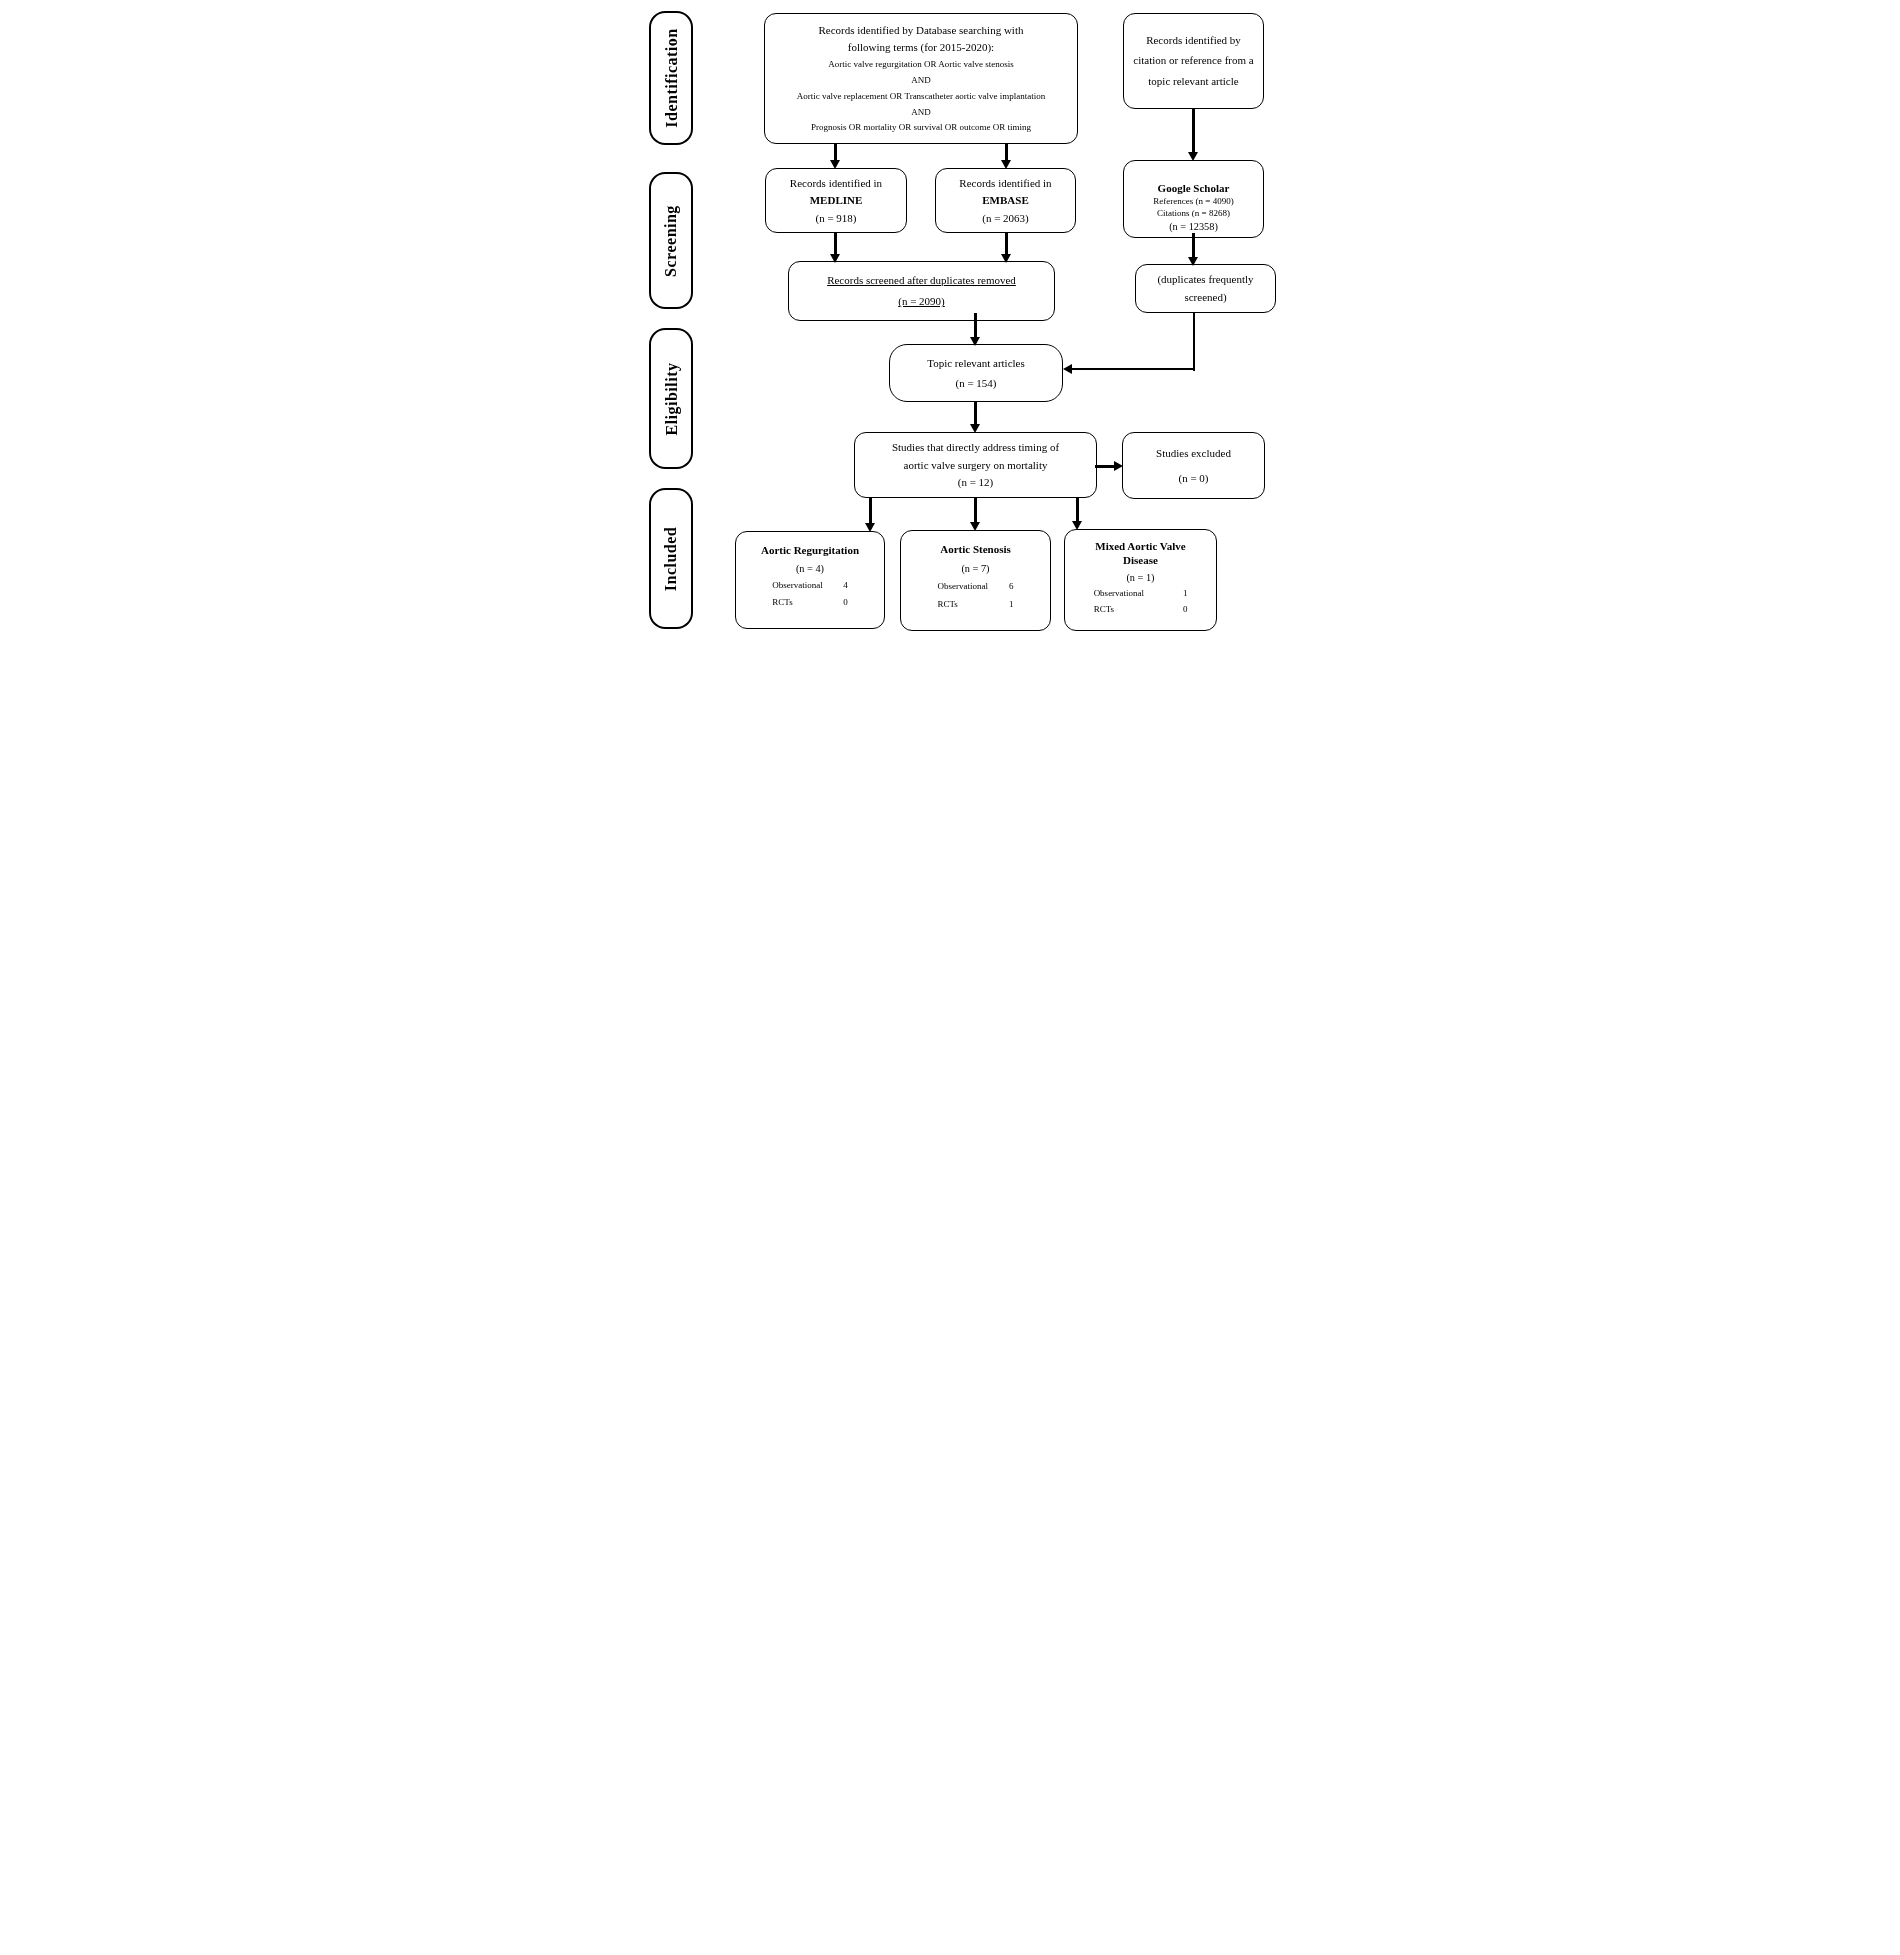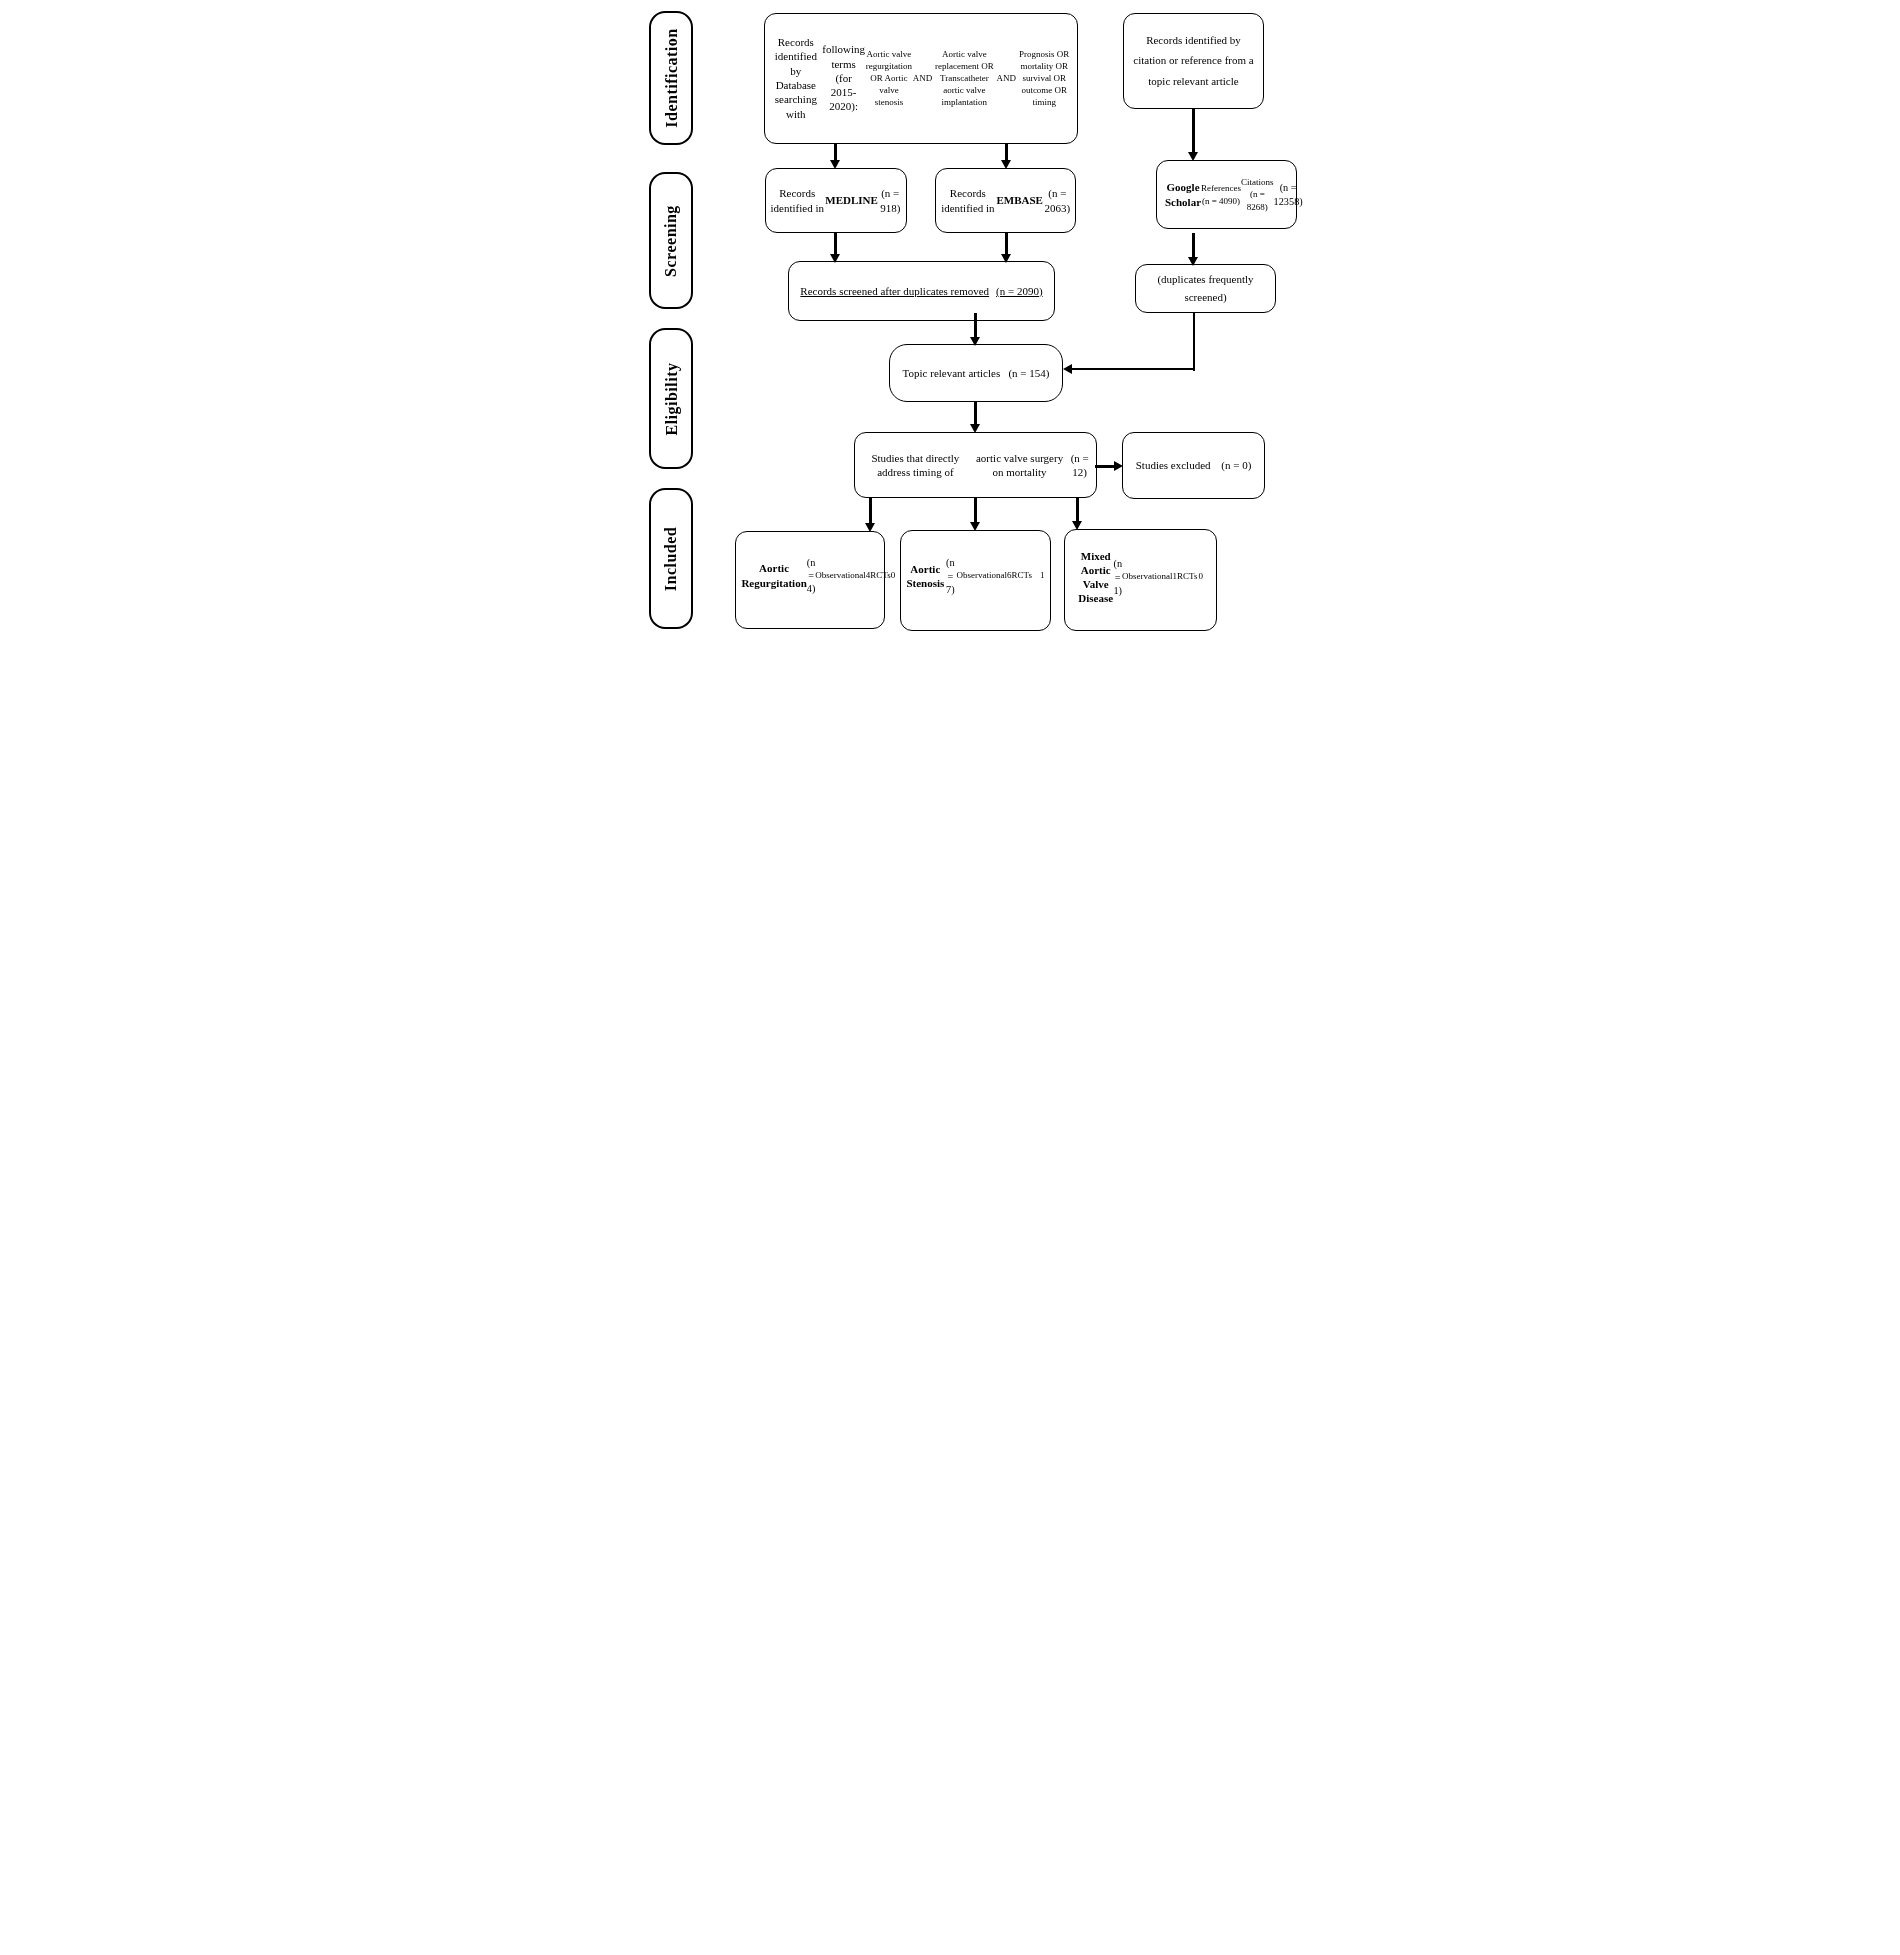--- a/index.html
+++ b/index.html
@@ -21,21 +21,21 @@
   .stage-label{
     transform:rotate(-90deg);
     white-space:nowrap;
     font-weight:bold;font-size:16px;letter-spacing:0.5px;
   }
   
   .fbox{
     position:absolute;
     border:1.6px solid #000;border-radius:12px;
     background:#fff;box-sizing:border-box;
-    display:flex;flex-direction:row;
+    display:flex;flex-direction:column;
     align-items:center;justify-content:space-evenly;
     text-align:center;
   }
   .t-lg{font-size:11px;line-height:1.3;}
   .t-md{font-size:10.3px;line-height:1.3;}
   .t-sm{font-size:9px;line-height:1.35;}
   .bold{font-weight:bold;}
   .stat-row{
     width:55%;display:flex;justify-content:space-between;
     font-size:9px;line-height:1.3;
@@ -106,21 +106,21 @@
     <div class="t-lg bold">MEDLINE</div>
     <div class="t-lg">(n = 918)</div>
   </div>
 
   <div class="fbox" style="left:302px;top:168px;width:141px;height:65px;padding:3.3px;">
     <div class="t-lg">Records identified in</div>
     <div class="t-lg bold">EMBASE</div>
     <div class="t-lg">(n = 2063)</div>
   </div>
 
-  <div class="fbox" style="left:490px;top:160px;width:141px;height:69px;padding:8px;margin-left:33px;">
+  <div class="fbox" style="left:490px;top:160px;width:141px;height:78px;padding:20px;">
     <div class="t-lg bold">Google Scholar</div>
     <div class="t-sm">References (n = 4090)</div>
     <div class="t-sm">Citations (n = 8268)</div>
     <div class="t-md">(n = 12358)</div>
   </div>
 
   <div class="fbox" style="left:155px;top:261px;width:267px;height:60px;padding:4.4px;text-decoration:underline;">
     <div class="t-lg">Records screened after duplicates removed</div>
     <div class="t-lg">(n = 2090)</div>
   </div>

